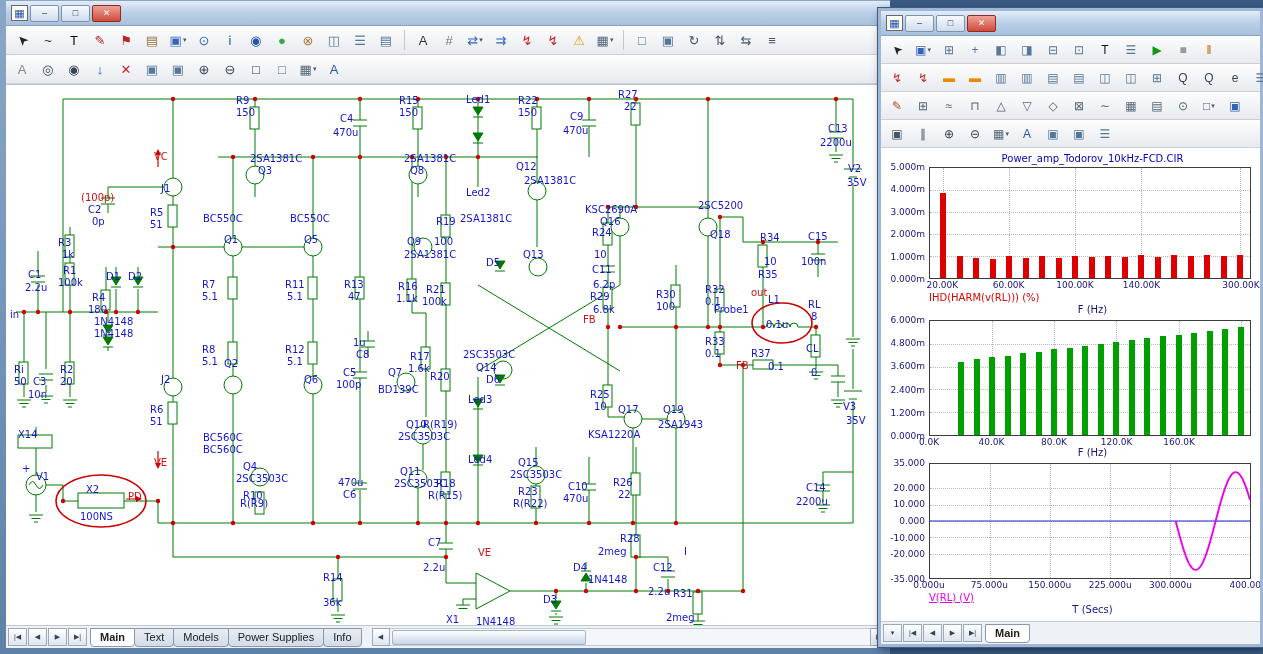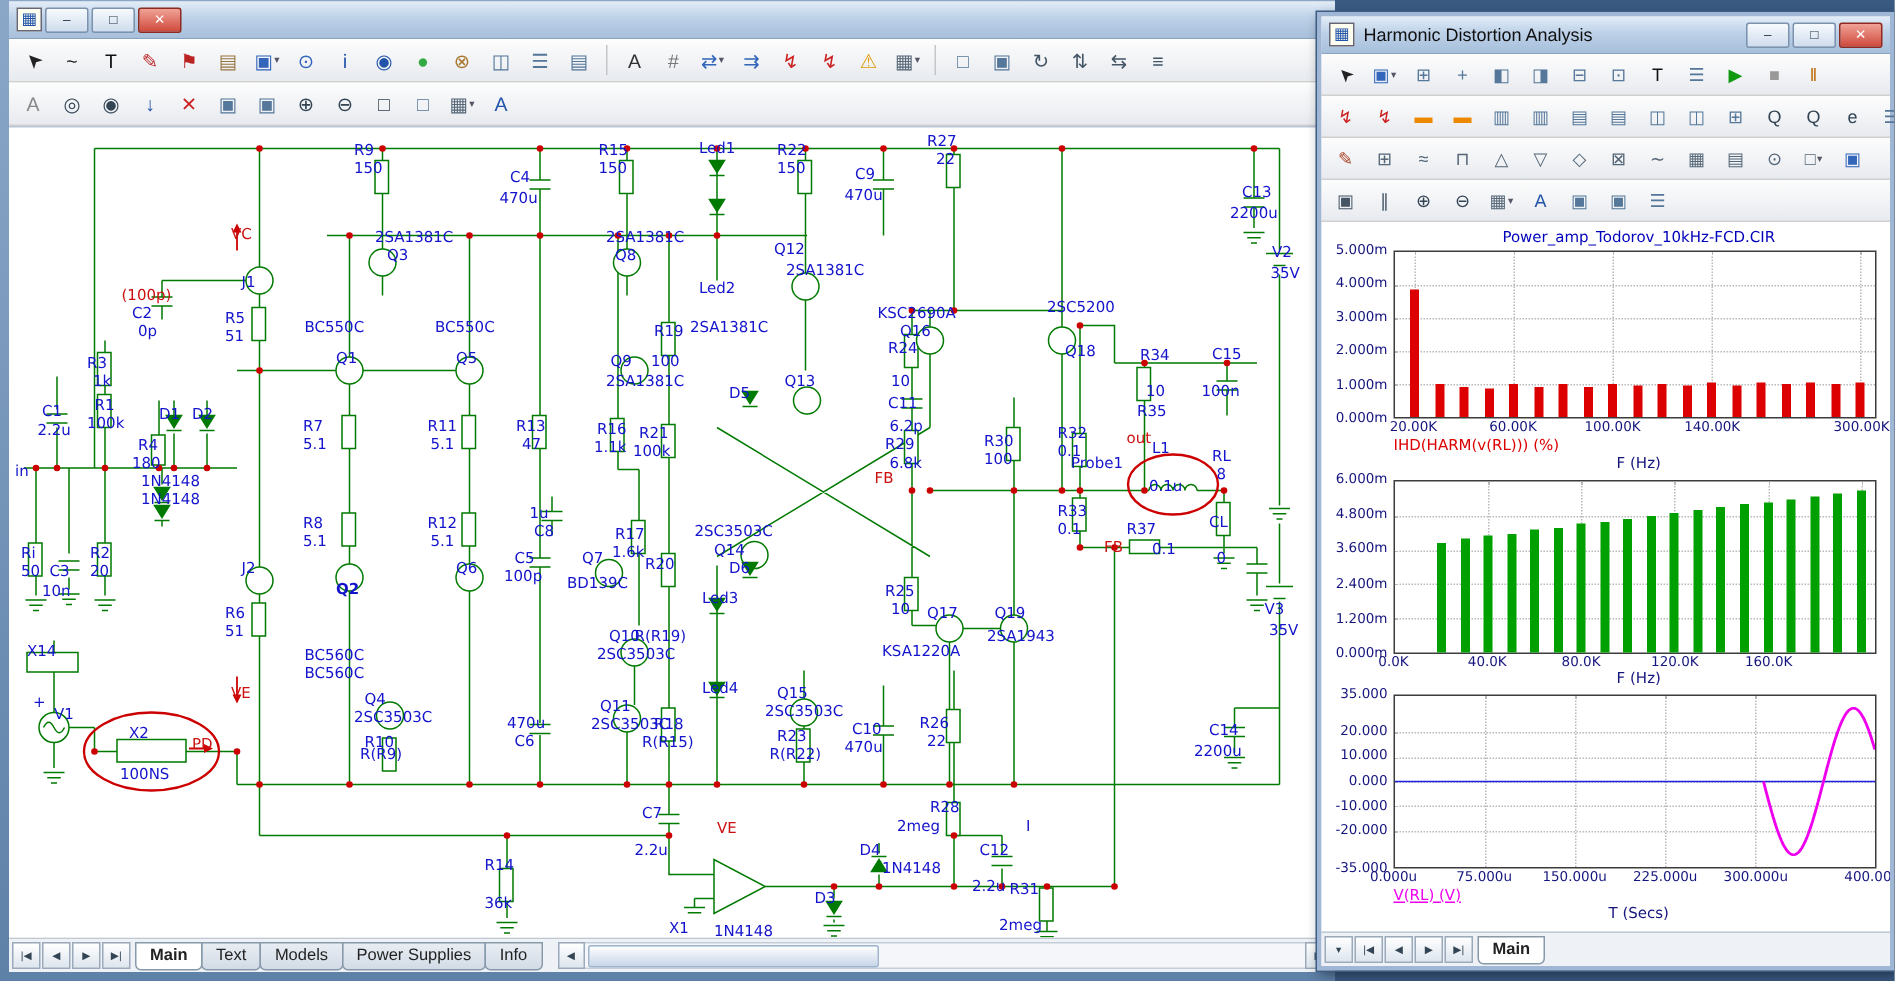--- a/index.html
+++ b/index.html
@@ -584,21 +584,21 @@
             <div class="slabel" style="left: 6px; top: 277px;">Ri</div>
             <div class="slabel" style="left: 6px; top: 289px;">50</div>
             <div class="slabel" style="left: 52px; top: 277px;">R2</div>
             <div class="slabel" style="left: 52px; top: 289px;">20</div>
             <div class="slabel" style="left: 25px; top: 289px;">C3</div>
             <div class="slabel" style="left: 20px; top: 302px;">10n</div>
             <div class="slabel" style="left: 194px; top: 257px;">R8</div>
             <div class="slabel" style="left: 194px; top: 269px;">5.1</div>
             <div class="slabel" style="left: 277px; top: 257px;">R12</div>
             <div class="slabel" style="left: 279px; top: 269px;">5.1</div>
-            <div class="slabel" style="left: 216px; top: 301px; font-weight: bold;">Q2</div>
+            <div class="slabel" style="left: 216px; top: 271px;">Q2</div>
             <div class="slabel" style="left: 296px; top: 287px;">Q6</div>
             <div class="slabel" style="left: 380px; top: 280px;">Q7</div>
             <div class="slabel" style="left: 370px; top: 297px;">BD139C</div>
             <div class="slabel" style="left: 422px; top: 284px;">R20</div>
             <div class="slabel" style="left: 582px; top: 302px;">R25</div>
             <div class="slabel" style="left: 586px; top: 314px;">10</div>
             <div class="slabel" style="left: 610px; top: 317px;">Q17</div>
             <div class="slabel" style="left: 580px; top: 342px;">KSA1220A</div>
             <div class="slabel" style="left: 655px; top: 317px;">Q19</div>
             <div class="slabel" style="left: 650px; top: 332px;">2SA1943</div>
@@ -682,21 +682,20 @@
             </div>
           <div class="sbtn">▶</div>
         </div>
       </div>
     </div>
   </div>
 
   <div class="an-win">
     <div class="titlebar">
       <span class="win-icon">▦</span>
-      <span class="title-text">Harmonic Distortion Analysis</span>
       <span class="cap-group">
         <span class="cap-btn">–</span>
         <span class="cap-btn">□</span>
         <span class="cap-btn close">✕</span>
       </span>
     </div>
 
     <div class="toolbar h27">
         <div class="tbtn">
           <span class="tglyph" style="color: rgb(34, 34, 34); transform: rotate(-135deg);">➤</span>

